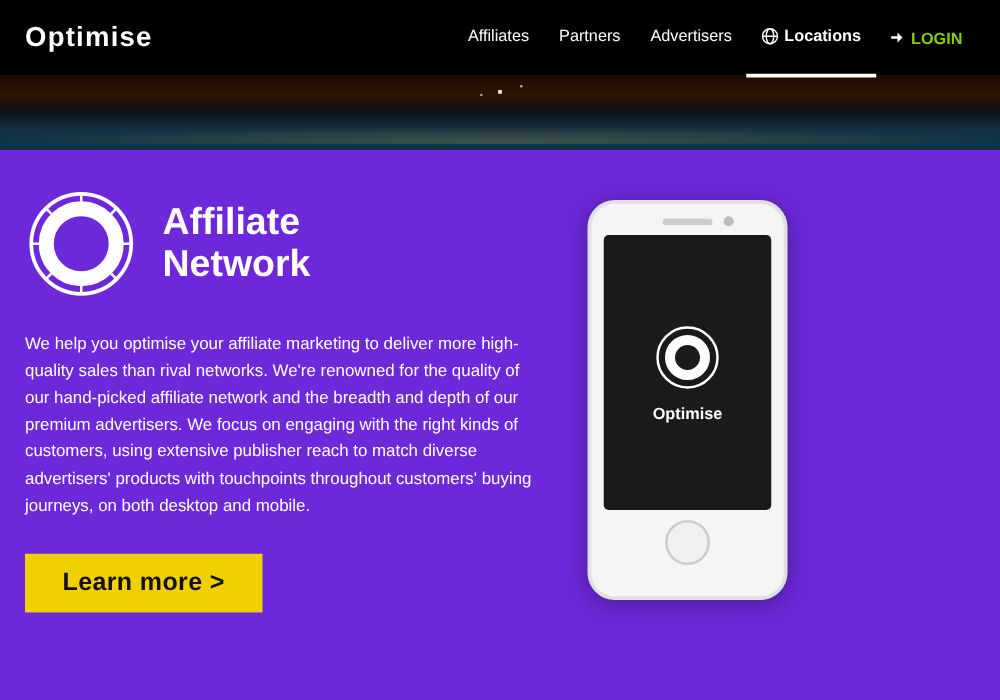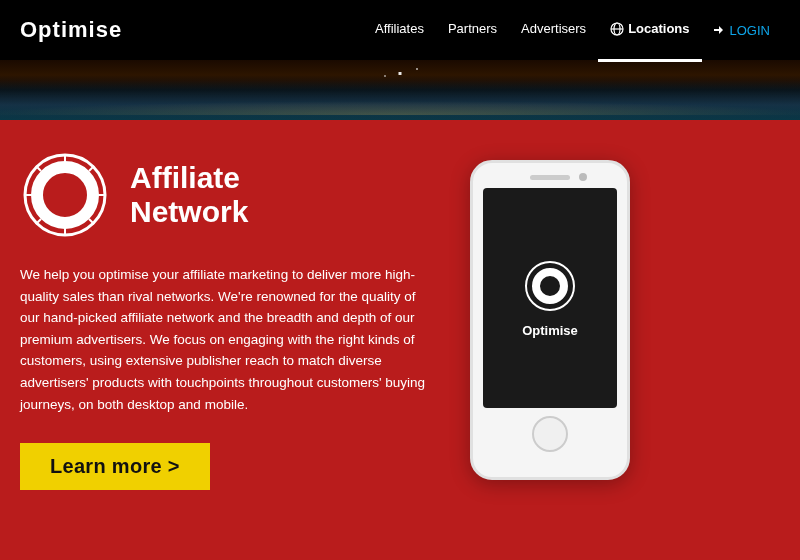--- a/index.html
+++ b/index.html
@@ -35,27 +35,28 @@
       font-size: 13px;
       padding: 0 12px;
       line-height: 60px;
       display: block;
       white-space: nowrap;
     }
     .nav-links li.active a {
       border-bottom: 3px solid #fff;
     }
     .nav-login {
-      color: #0ea5e9;
+      color: #84cc16;
       font-size: 13px;
       padding: 0 10px;
       display: flex;
       align-items: center;
       gap: 4px;
       cursor: pointer;
+      font-weight: bold;
     }
 
     
     .hero-banner {
       height: 60px;
       background: linear-gradient(to bottom, #1a0a00, #2d1500, #0a0a10, #1a1a2e, #0d0d1a);
       position: relative;
       overflow: hidden;
     }
     .hero-banner::after {
@@ -72,21 +73,21 @@
       position: absolute;
       bottom: 5px;
       left: 0;
       right: 0;
       height: 30px;
       background: radial-gradient(ellipse 600px 20px at 50% 100%, rgba(255,160,50,0.3) 0%, transparent 70%);
     }
 
     
     .main-content {
-      background: #b91c1c;
+      background: #6d28d9;
       height: 440px;
       display: flex;
       padding: 30px 30px 30px 20px;
       position: relative;
       overflow: hidden;
     }
 
     .left-section {
       flex: 1;
       max-width: 430px;

